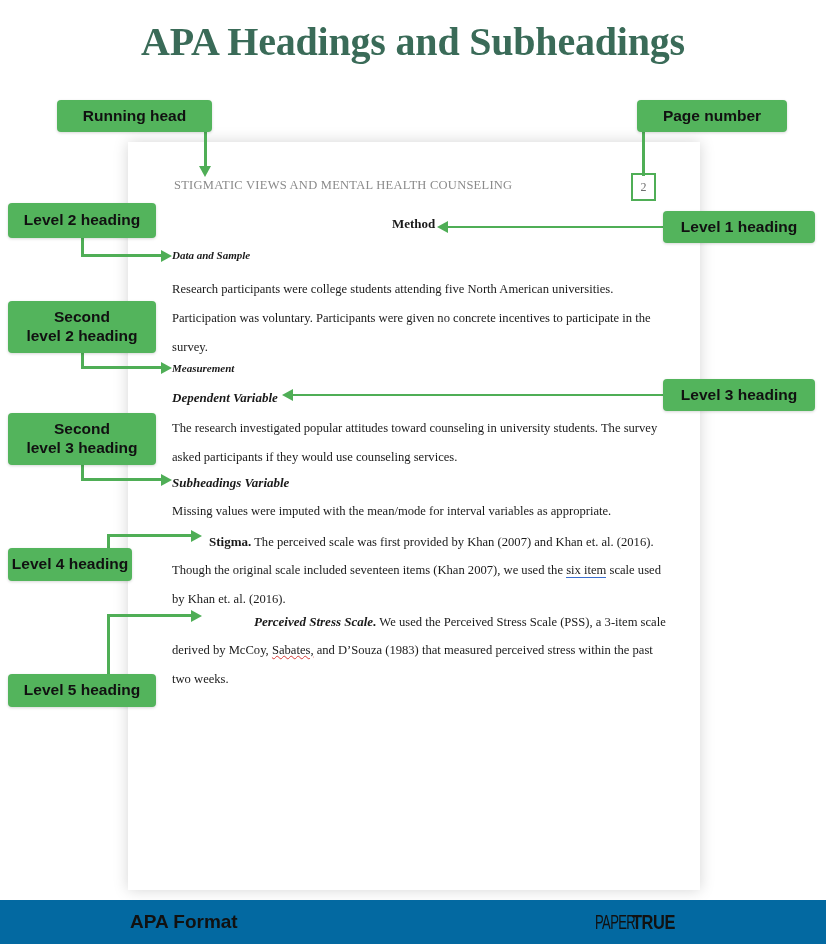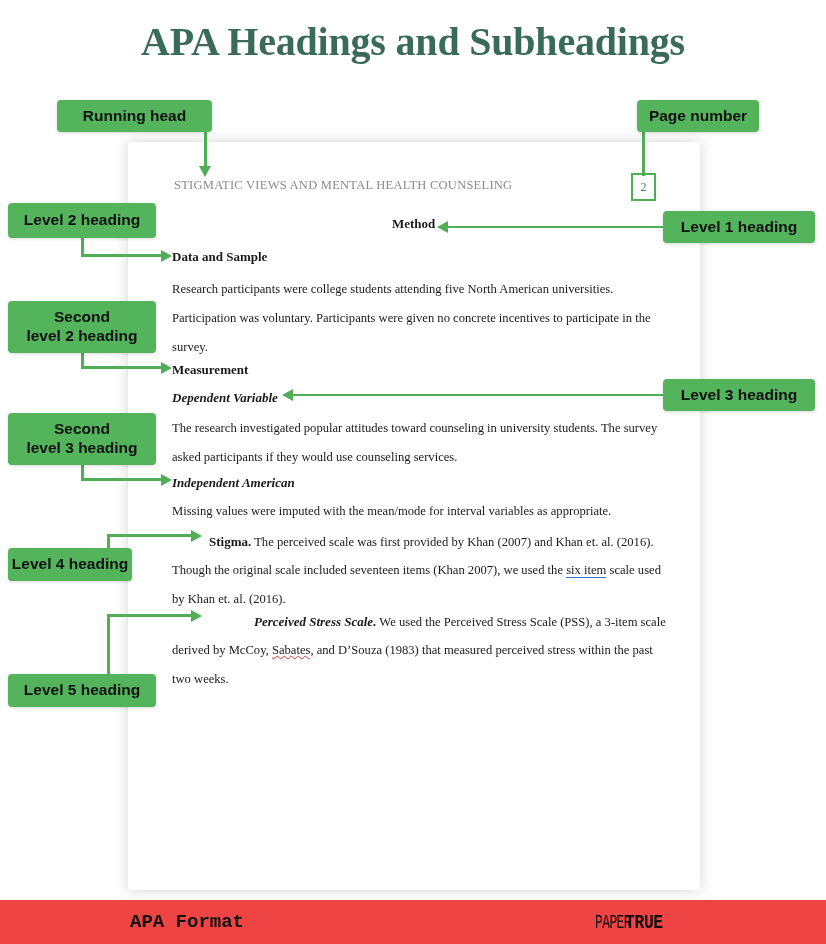--- a/index.html
+++ b/index.html
@@ -72,21 +72,21 @@
     color: #6f6f6f;
   }
 
   .doc-line {
     position: absolute;
     font-size: 12.6px;
     line-height: 1.2;
     white-space: nowrap;
   }
   .h1 { font-weight: bold; font-size: 13px; }
-  .h2 { font-weight: bold; font-size: 13px; }
+  .h2 { font-weight: bold; font-size: 11px; font-style: italic; }
   .h3 { font-weight: bold; font-style: italic; font-size: 13px; }
   .h4 { font-weight: bold; font-size: 13px; }
   .h5 { font-weight: bold; font-style: italic; font-size: 13px; margin-left: 45px; }
 
   .blue-underline {
     border-bottom: 1.6px solid #3a6ed0;
     padding-bottom: 0px;
   }
   .red-squiggle {
     text-decoration: underline;
@@ -142,24 +142,23 @@
     border-top: 11px solid #4fae56;
   }
 
   
   .footer {
     position: absolute;
     left: 0;
     bottom: 0;
     width: 826px;
     height: 44px;
-    background: #ef4444;
+    background: #0369a1;
     display: flex;
     align-items: center;
-    font-family: Liberation Mono, monospace;
   }
   .footer-title {
     position: absolute;
     left: 130px;
     font-weight: bold;
     font-size: 19px;
     color: #111111;
   }
   .logo {
     position: absolute;
@@ -207,21 +206,21 @@
   <div class="doc-line" style="left:44px; top:169px;">Participation was voluntary. Participants were given no concrete incentives to participate in the</div>
   <div class="doc-line" style="left:44px; top:198px;">survey.</div>
 
   <div class="doc-line h2" style="left:44px; top:220px;">Measurement</div>
 
   <div class="doc-line h3" style="left:44px; top:248px;">Dependent Variable</div>
 
   <div class="doc-line" style="left:44px; top:279px;">The research investigated popular attitudes toward counseling in university students. The survey</div>
   <div class="doc-line" style="left:44px; top:308px;">asked participants if they would use counseling services.</div>
 
-  <div class="doc-line h3" style="left:44px; top:333px;">Independent American</div>
+  <div class="doc-line h3" style="left:44px; top:333px;">Subheadings Variable</div>
 
   <div class="doc-line" style="left:44px; top:362px;">Missing values were imputed with the mean/mode for interval variables as appropriate.</div>
 
   <div class="doc-line" style="left:81px; top:392px;">
     <span class="h4">Stigma.</span><span> The perceived scale was first provided by Khan (2007) and Khan et. al. (2016).</span>
   </div>
   <div class="doc-line" style="left:44px; top:421px;">
     <span>Though the original scale included seventeen items (Khan 2007), we used the </span><span class="blue-underline">six item</span><span> scale used</span>
   </div>
   <div class="doc-line" style="left:44px; top:450px;">by Khan et. al. (2016).</div>
@@ -234,21 +233,21 @@
   </div>
   <div class="doc-line" style="left:44px; top:530px;">two weeks.</div>
 </div>
 
 <div class="label-box" style="left:57px; top:100px; width:155px; height:32px;">
   <span>Running head</span>
 </div>
 <div class="conn conn-v" style="left:204px; top:132px; height:36px;"></div>
 <div class="arrow-down" style="left:198.7px; top:166px;"></div>
 
-<div class="label-box" style="left:637px; top:100px; width:122px; height:32px;">
+<div class="label-box" style="left:637px; top:100px; width:150px; height:32px;">
   <span>Page number</span>
 </div>
 <div class="conn conn-v" style="left:642px; top:132px; height:44px;"></div>
 
 <div class="label-box" style="left:663px; top:211px; width:152px; height:32px;">
   <span>Level 1 heading</span>
 </div>
 <div class="conn conn-h" style="left:448px; top:225.8px; width:218px;"></div>
 <div class="arrow-left" style="left:437px; top:220.5px;"></div>
 

